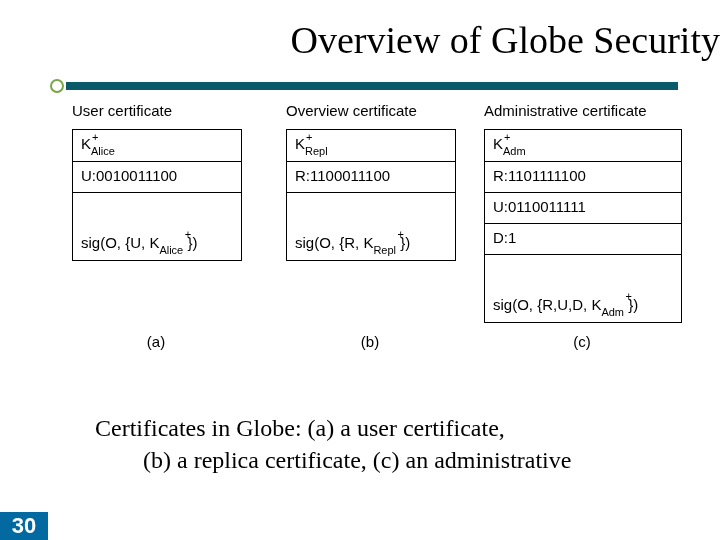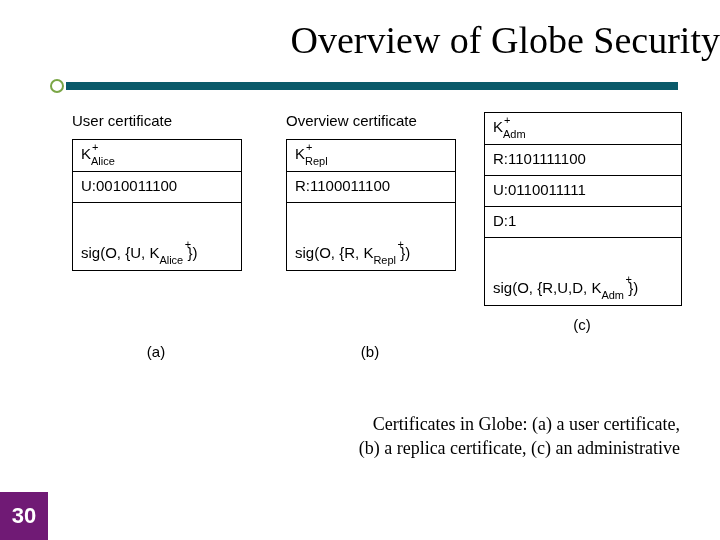--- a/index.html
+++ b/index.html
@@ -48,21 +48,21 @@
     position: absolute;
     left: 8px;
     top: 0;
     width: 612px;
     height: 8px;
     background: #0a5a6a;
   }
 
   .figure {
     position: absolute;
-    top: 112px;
+    top: 102px;
     left: 66px;
     width: 612px;
     height: 290px;
     font-family: Arial, Helvetica, sans-serif;
   }
   .col {
     position: absolute;
     top: 0;
   }
   .col.a { left: 6px;   width: 168px; }
@@ -100,37 +100,36 @@
     text-align: center;
     font-size: 15px;
     margin-top: 28px;
   }
   .col.a .col-label { margin-top: 72px; }
   .col.b .col-label { margin-top: 72px; }
   .col.c .col-label { margin-top: 10px; }
 
   .caption {
     position: absolute;
-    left: 80px;
+    left: 95px;
     top: 412px;
     width: 600px;
-    font-size: 18px;
+    font-size: 24px;
     line-height: 1.35;
-    text-align: right;
   }
   .caption .line2 { padding-left: 48px; display: block; }
   .caption .line3 { padding-left: 48px; display: block; }
 
   .pagenum {
     position: absolute;
     left: 0;
     bottom: 0;
     width: 48px;
-    height: 48px;
-    background: #701a75;
+    height: 28px;
+    background: #0369a1;
     color: #fff;
     font-family: Arial, Helvetica, sans-serif;
     font-size: 22px;
     font-weight: bold;
     display: flex;
     align-items: center;
     justify-content: center;
   }
 </style>
 </head>
@@ -173,20 +172,21 @@
           <span>R:</span><span>1100011100</span>
         </div>
         <div class="cert-row sig">
           sig(O, {<span>R</span>, <span class="k-line">K<span class="k-sup">+</span><span class="k-sub">Repl</span></span>&nbsp;})
         </div>
       </div>
       <div class="col-label">(b)</div>
     </div>
 
     <div class="col c">
+      <div class="col-header">Administrative certificate</div>
       <div class="cert-table">
         <div class="cert-row">
           <span class="k-line">K<span class="k-sup">+</span><span class="k-sub">Adm</span></span>
         </div>
         <div class="cert-row">
           <span>R:</span><span>1101111100</span>
         </div>
         <div class="cert-row">
           <span>U:</span><span>0110011111</span>
         </div>

